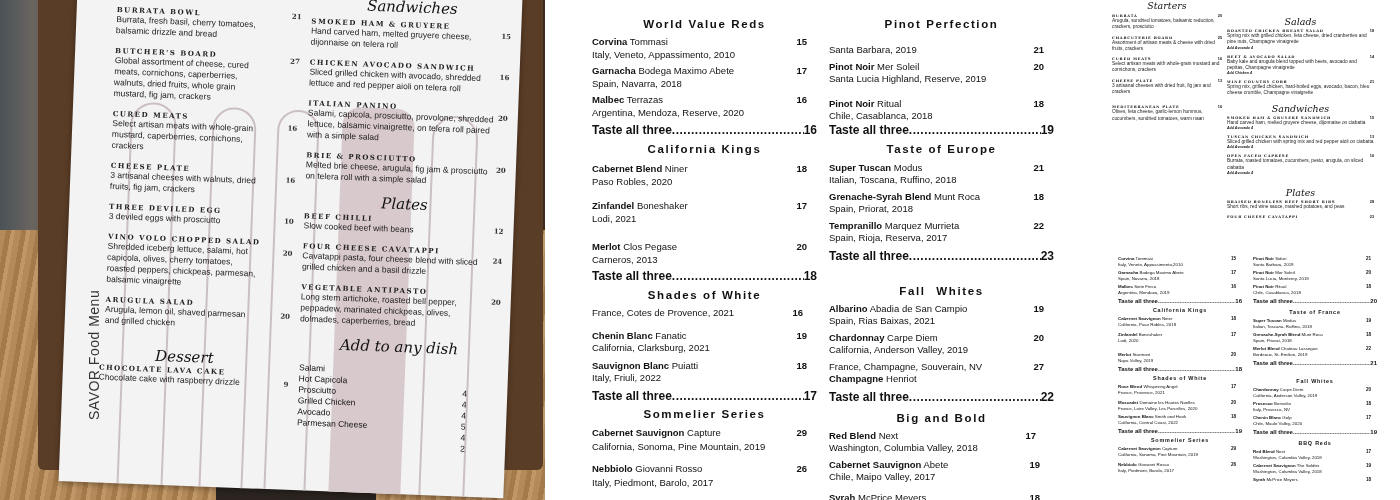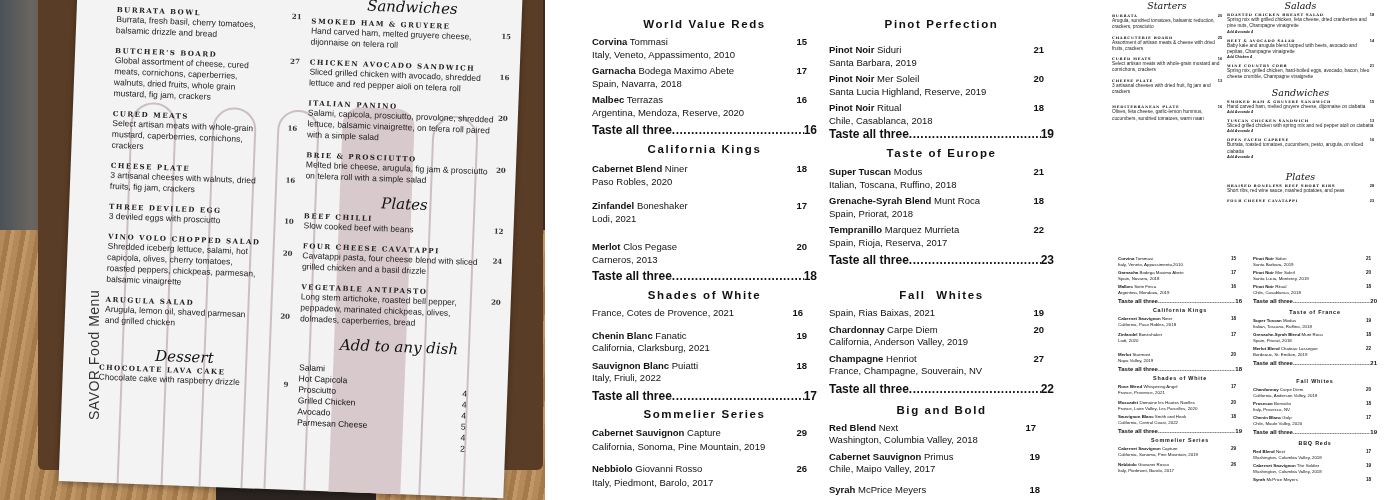--- a/index.html
+++ b/index.html
@@ -263,25 +263,24 @@
       <div>Italy, Piedmont, Barolo, 2017</div>
       <span class="pr">26</span>
     </div>
 
   </div>
 
   <div class="wcol r" style="top:18px;">
 
     <div class="w-sec" style="margin-bottom:14px;">Pinot Perfection</div>
     <div class="w-item" style="margin-bottom:4px;">
-      <div><span class="v">Pinot Noir</span> <span>Siduri</span></div>
       <div>Santa Barbara, 2019</div>
       <span class="pr">21</span>
     </div>
-    <div class="w-item" style="margin-bottom:4px;">
+    <div class="w-item" style="margin-bottom:12px;">
       <div><span class="v">Pinot Noir</span> <span>Mer Soleil</span></div>
       <div>Santa Lucia Highland, Reserve, 2019</div>
       <span class="pr">20</span>
     </div>
     <div class="w-item" style="">
       <div><span class="v">Pinot Noir</span> <span>Ritual</span></div>
       <div>Chile, Casablanca, 2018</div>
       <span class="pr">18</span>
     </div>
     <div class="w-taste" style="margin-bottom:6px;">
@@ -307,47 +306,48 @@
       <span class="pr">22</span>
     </div>
     <div class="w-taste" style="margin-bottom:22px;">
       <span>Taste all three</span>
         <span class="dots"></span>
         <span>23</span>
     </div>
 
     <div class="w-sec" style="margin-bottom:6px;word-spacing:6px;">Fall Whites</div>
     <div class="w-item" style="margin-bottom:4px;">
+      <div><span class="v">Albarino</span> <span>Abadia de San Campio</span></div>
       <div>Spain, Rias Baixas, 2021</div>
       <span class="pr">19</span>
     </div>
     <div class="w-item" style="margin-bottom:4px;">
       <div><span class="v">Chardonnay</span> <span>Carpe Diem</span></div>
       <div>California, Anderson Valley, 2019</div>
       <span class="pr">20</span>
     </div>
     <div class="w-item" style="margin-bottom:4px;">
+      <div>France, Champagne, Souverain, NV</div>
       <div><span class="v">Champagne</span> <span>Henriot</span></div>
-      <div>France, Champagne, Souverain, NV</div>
       <span class="pr">27</span>
     </div>
     <div class="w-taste" style="margin-bottom:8px;">
       <span>Taste all three</span>
         <span class="dots"></span>
         <span>22</span>
     </div>
 
     <div class="w-sec" style="margin-bottom:6px;">Big and Bold</div>
     <div class="w-item" style="margin-bottom:4px;">
       <div><span class="v">Red Blend</span> <span>Next</span></div>
       <div>Washington, Columbia Valley, 2018</div>
       <span class="pr" style="right:18px">17</span>
     </div>
     <div class="w-item" style="margin-bottom:8px;">
-      <div><span class="v">Cabernet Sauvignon</span> <span>Primus</span></div>
+      <div><span class="v">Cabernet Sauvignon</span> <span>Abete</span></div>
       <div>Chile, Maipo Valley, 2017</div>
       <span class="pr" style="right:14px">19</span>
     </div>
     <div class="w-item" style="margin-bottom:4px;">
       <div><span class="v">Syrah</span> <span>McPrice Meyers</span></div>
 
       <span class="pr" style="right:14px">18</span>
     </div>
 
   </div>
@@ -377,21 +377,21 @@
       <div class="m-desc">3 artisanal cheeses with dried fruit, fig jam and crackers</div>
       <span class="m-pr">13</span>
     </div>
     <div class="m-item">
       <div class="m-name">Mediterranean Plate</div>
       <div class="m-desc">Olives, feta cheese, garlic-lemon hummus, cucumbers, sundried tomatoes, warm naan</div>
       <span class="m-pr">16</span>
     </div>
   </div>
 
-  <div class="mcol" style="left:117px;top:0;width:147px;">
+  <div class="mcol" style="left:117px;top:16px;width:147px;">
     <div class="m-head" style="margin-bottom:2px;">Salads</div>
     <div class="m-item">
       <div class="m-name">Roasted Chicken Breast Salad</div>
       <div class="m-desc">Spring mix with grilled chicken, feta cheese, dried cranberries and pine nuts, Champagne vinaigrette</div>
       <div class="m-add">Add Avocado 4</div>
       <span class="m-pr">18</span>
     </div>
     <div class="m-item">
       <div class="m-name">Beet &amp; Avocado Salad</div>
       <div class="m-desc">Baby kale and arugula blend topped with beets, avocado and pepitas, Champagne vinaigrette</div>

